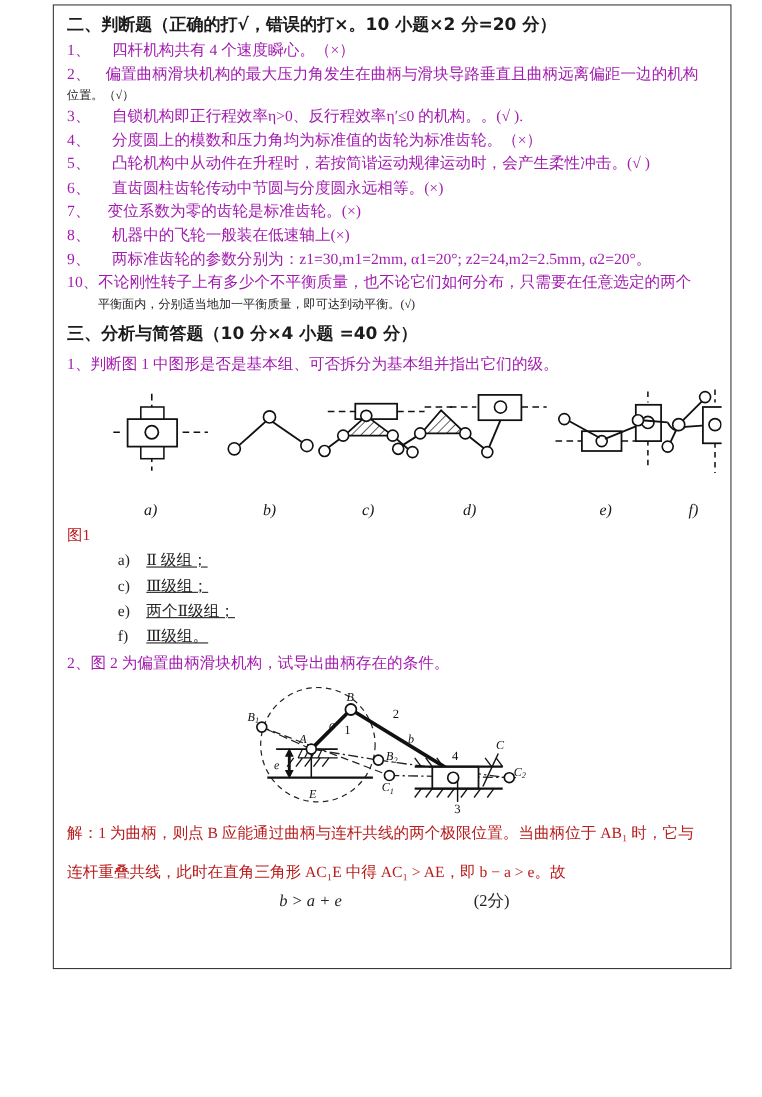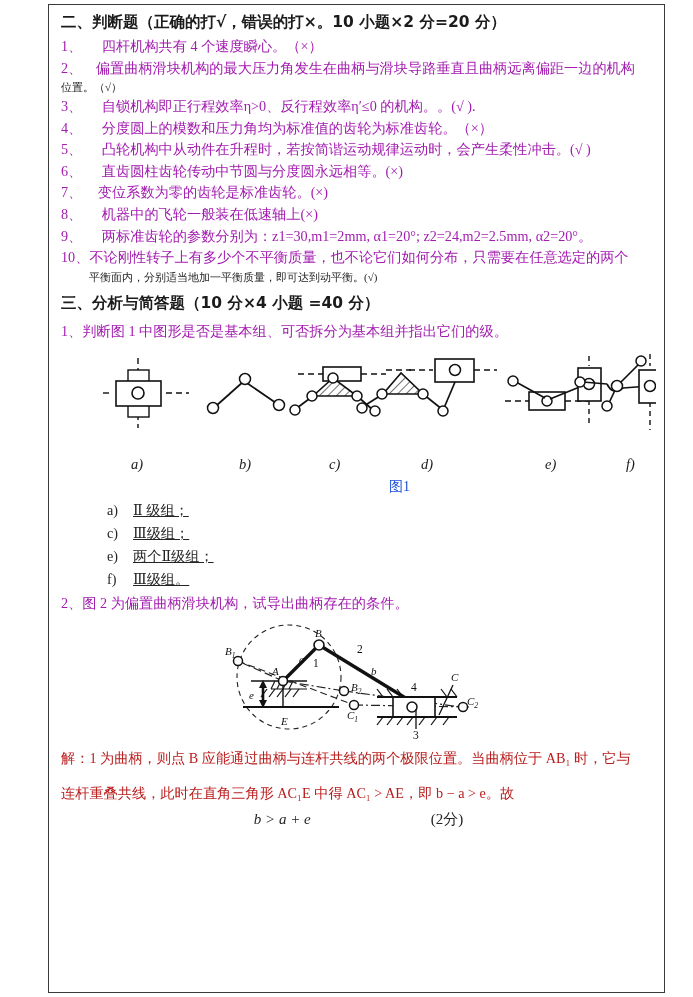--- a/index.html
+++ b/index.html
@@ -13,21 +13,21 @@
     font-family: "Liberation Serif", "DejaVu Serif", serif;
     color: #1a1a1a;
     overflow: hidden;
     position: relative;
   }
   .page {
     position: absolute;
     left: 48px;
     top: 4px;
     width: 617px;
-    height: 989px;
+    height: 877px;
     border: 1px solid #3a3a3a;
     box-sizing: border-box;
     background: #fff;
   }
   .inner {
     position: absolute;
     left: 12px;
     top: 6px;
     width: 595px;
   }
@@ -83,23 +83,23 @@
     height: 22px;
     font-size: 14.5px;
     font-style: italic;
     color: #1a1a1a;
   }
   .fig1-caps span {
     position: absolute;
     font-family: "Liberation Serif", serif;
   }
   .fig1-title {
-    text-align: right;
+    text-align: left;
     font-size: 14px;
-    color: #1d4ed8;
+    color: #b91c1c;
     margin-top: 0px;
     padding-right: 246px;
   }
   .fig2-wrap {
     position: relative;
     width: 595px;
     height: 122px;
     margin-top: 4px;
   }
   .fig2-inner {

